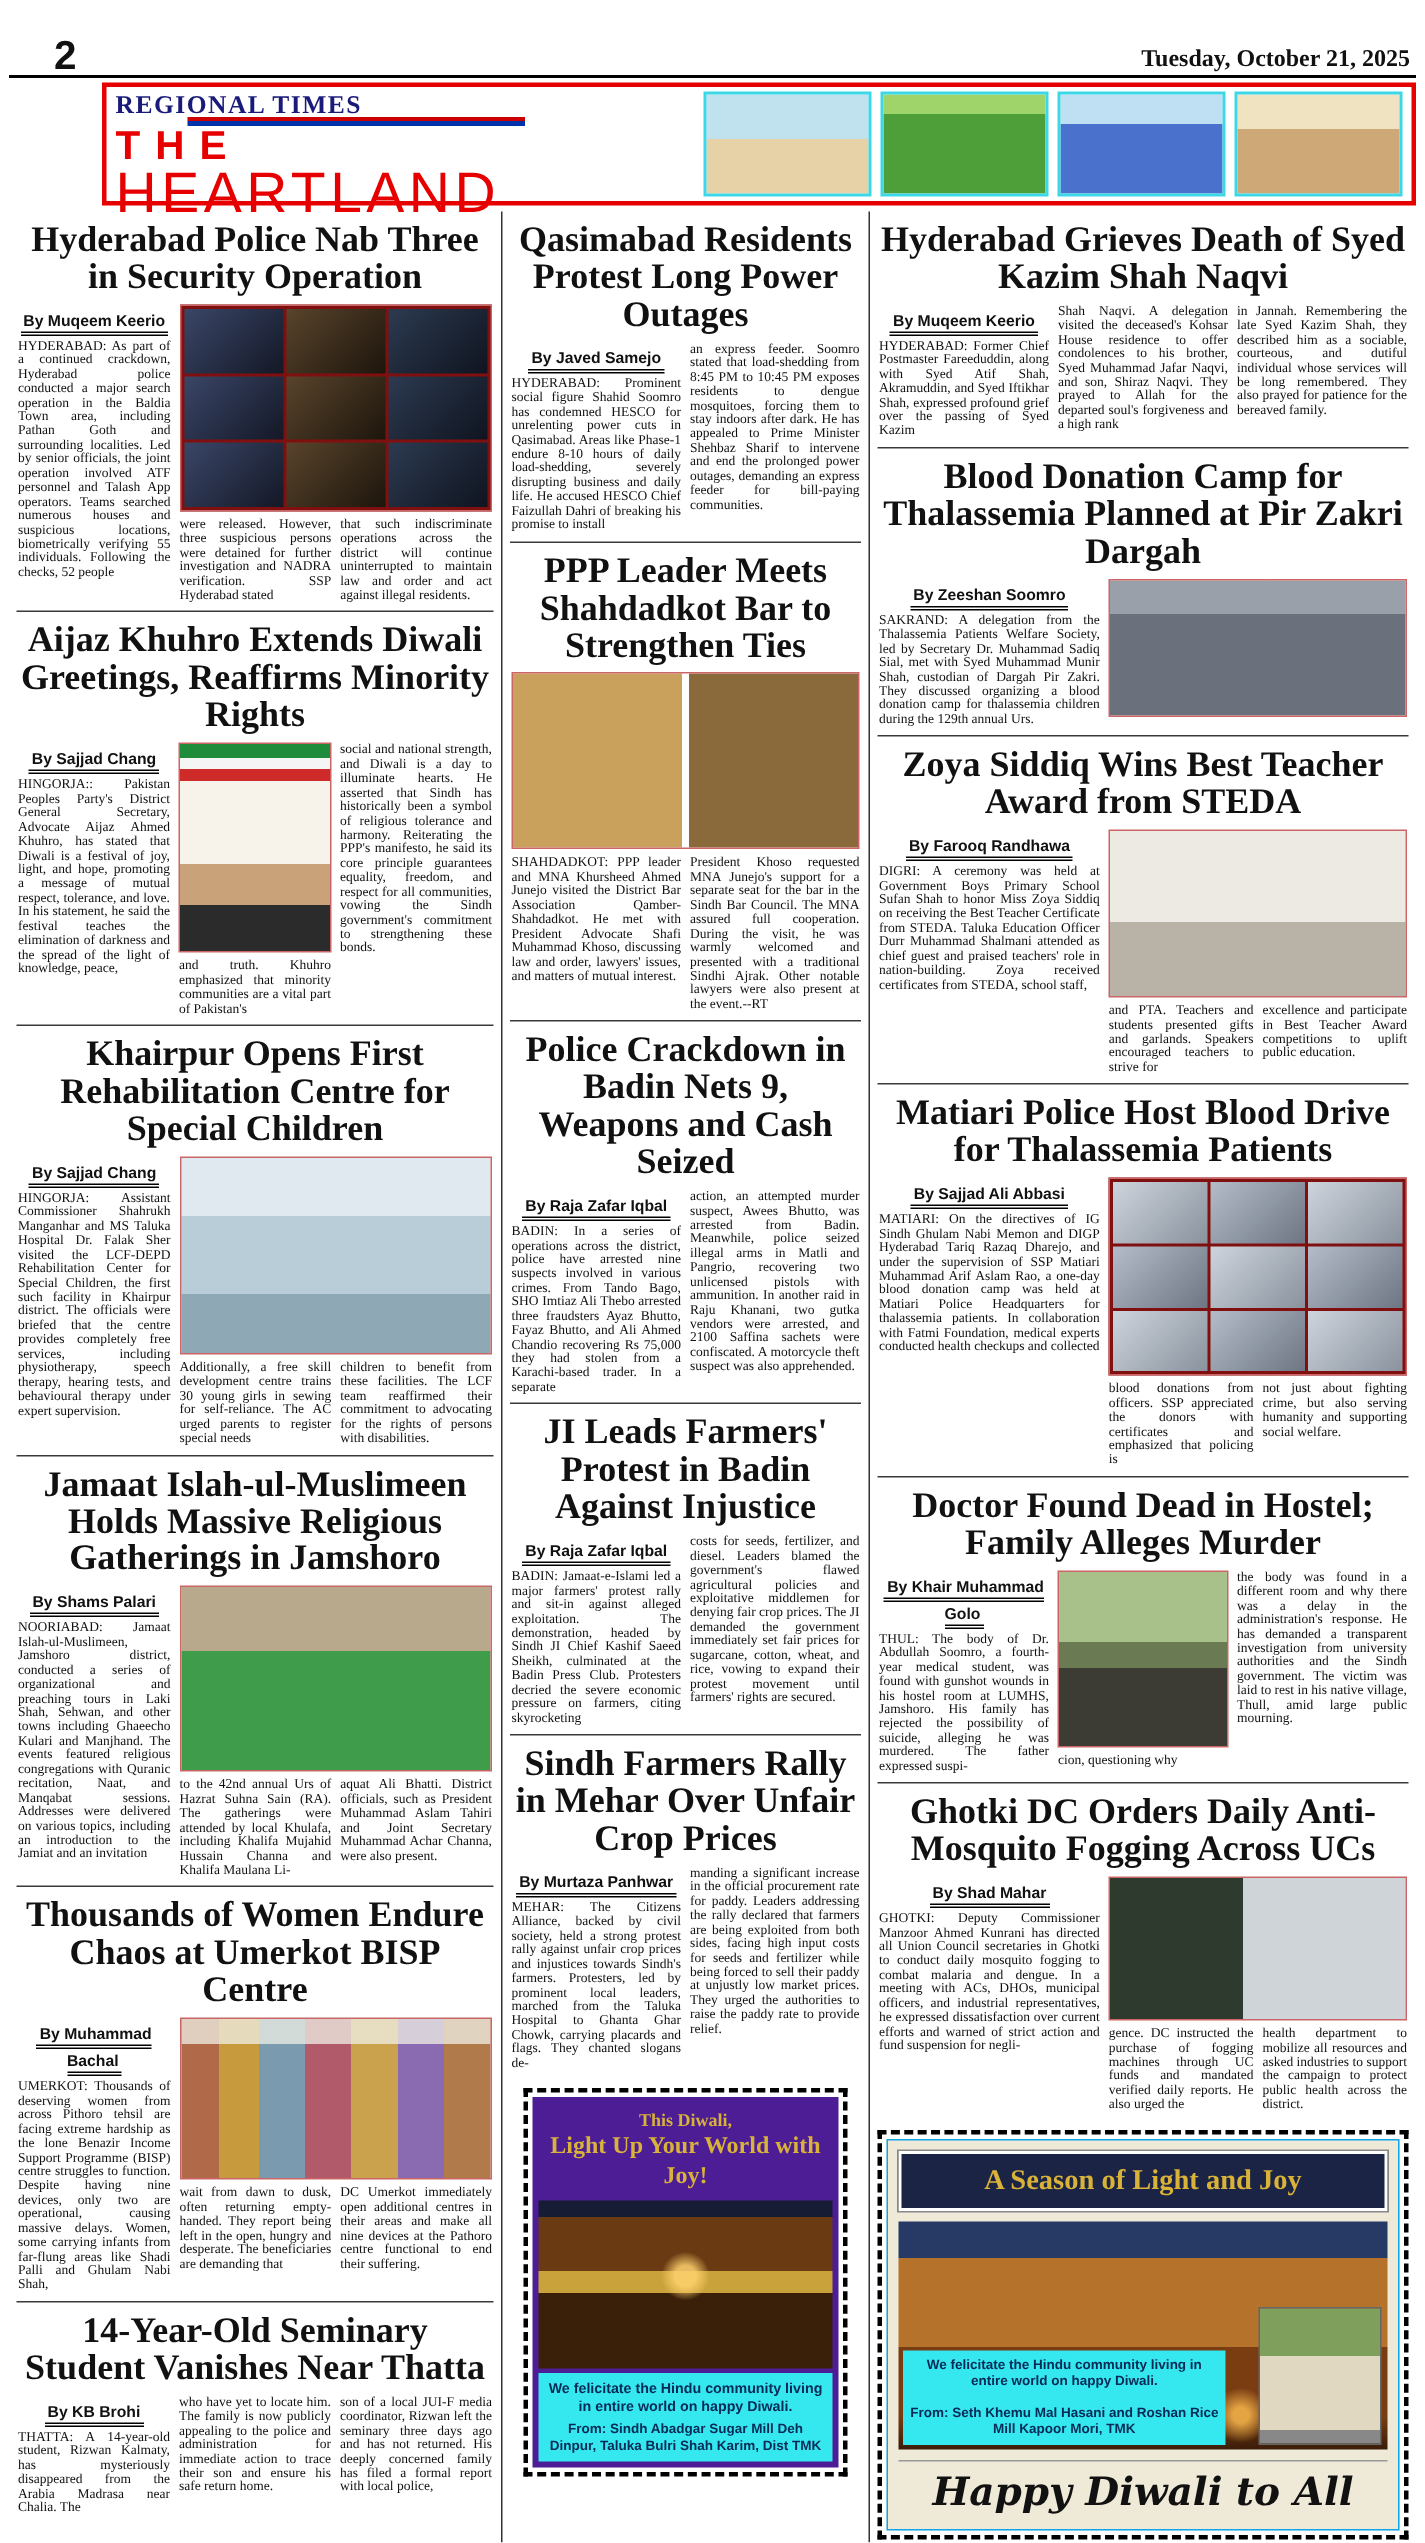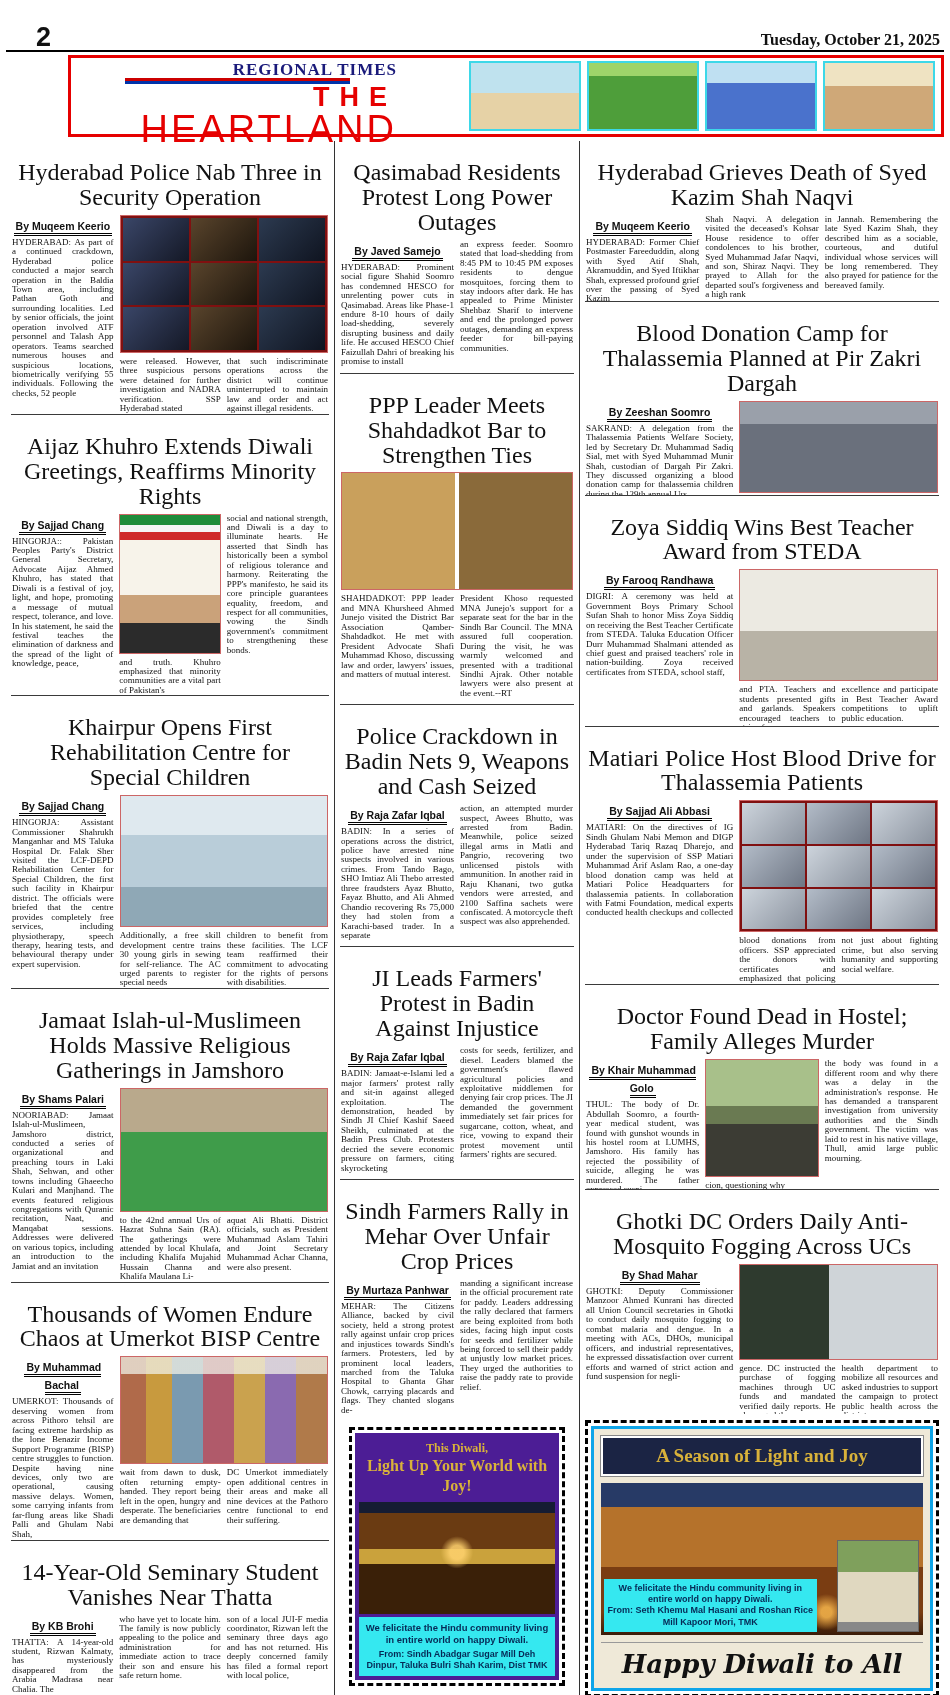--- a/index.html
+++ b/index.html
@@ -5,40 +5,40 @@
 *{margin:0;padding:0;box-sizing:border-box}
 html,body{background:#fff}
 body{width:950px;font-family:"Liberation Serif",serif;color:#111}
 .page{width:950px;height:1695px;background:#fff;overflow:hidden;padding:26px 6px 4px 6px;position:relative}
 
 .topbar{display:flex;justify-content:space-between;align-items:flex-end;border-bottom:2.5px solid #000;padding:0 4px 1px 30px}
 .pgnum{font-family:"Liberation Sans",sans-serif;font-weight:bold;font-size:27px;line-height:.85}
 .pgdate{font-weight:bold;font-size:16px}
 
 .masthead{margin:3px 0 4px 62px;border:3px solid #e60000;padding:3px 6px;display:flex;gap:8px;height:82px;align-items:stretch}
-.brandwrap{flex:0 0 320px;text-align:right;line-height:1}
+.brandwrap{flex:0 0 320px;text-align:left;line-height:1}
 .brand{color:#1a1a7a;font-weight:bold;font-size:17px;letter-spacing:1px}
 .brandbar{height:6px;width:225px;margin:0 auto 1px auto;background:linear-gradient(180deg,#cc0000 0 45%,#0033aa 45% 100%)}
 .mh-the{color:#e60000;font-family:"Liberation Sans",sans-serif;font-weight:bold;font-size:27px;letter-spacing:10px;line-height:.95}
 .mh-heart{color:#e60000;font-family:"Liberation Sans",sans-serif;font-weight:normal;font-size:38px;letter-spacing:3px;line-height:.95}
 .mh-photos{flex:1;display:flex;gap:6px;justify-content:flex-end}
 .mh-ph{width:112px;border:2px solid #3dd8e8}
 .ph-beach{background:linear-gradient(180deg,#bfe2ee 0 45%,#e6d2a6 45% 100%)}
 .ph-field{background:linear-gradient(180deg,#9ed46a 0 20%,#4e9e3a 20% 100%)}
 .ph-shrine{background:linear-gradient(180deg,#bfe0f2 0 30%,#4a72cc 30% 100%)}
 .ph-ruins{background:linear-gradient(180deg,#efe3c2 0 35%,#cfa878 35% 100%)}
 
 .content{display:grid;grid-template-columns:328px 246px 1fr}
 .cg{display:flex;flex-direction:column;height:1556px;padding:0 5px;overflow:hidden}
 .cg.mid{border-left:1.5px solid #333;border-right:1.5px solid #333}
 .art{min-height:0;overflow:hidden;padding:3px 1px 6px}
 .art+.art{border-top:1.2px solid #3a3a3a}
 .ad{flex-shrink:0}
 
-.hl{font-weight:normal;text-align:center;line-height:1.04;margin:16px 0 5px}.h24{font-size:24px}.h22{font-size:24px}
+.hl{font-weight:bold;text-align:center;line-height:1.04;margin:4px 0 5px}.h24{font-size:24px}.h22{font-size:24px}
 .bylinewrap{text-align:center;margin:1px 0 4px}
 .bylinewrap span{font-family:"Liberation Sans",sans-serif;font-weight:bold;font-size:10.5px;border-bottom:3px double #000;padding:0 2px 1px}
 .bt{font-size:9px;line-height:1.05;text-align:justify}
 .row{display:grid;gap:6px}
 .r3{grid-template-columns:repeat(3,1fr)}
 .r2{grid-template-columns:1fr 1fr}
 .r12{grid-template-columns:1fr 2.05fr}
 .r12b{grid-template-columns:1fr 1.35fr}
 .stack>*+*{margin-top:4px}
 .ph{border:1.5px solid #c66}
@@ -63,26 +63,26 @@
 .ad-mid{border:3px dashed #000;padding:3px;width:216px;margin:6px auto 0;background:#fff}
 .ad-mid-in{background:#4c1d95;padding:4px}
 .ad-title{color:#d9b23a;text-align:center;font-weight:bold;line-height:1.25;padding:4px 0 6px}
 .ad-title .l1{font-size:12px}
 .ad-title .l2{font-size:16px}
 .ad-mid-photo{height:112px;background:radial-gradient(circle at 50% 45%,rgba(255,210,110,.85) 0 6%,transparent 14%),linear-gradient(180deg,#151c33 0 10%,#6a3b12 10% 42%,#caa23c 42% 55%,#3a2008 55% 100%)}
 .ad-cyan{background:#35e8f0;color:#062a56;font-family:"Liberation Sans",sans-serif;font-weight:bold;text-align:center;padding:5px 3px;margin-top:3px}
 .ad-cyan .g{font-size:9.5px;line-height:1.2}
 .ad-cyan .f{font-size:9px;line-height:1.2;margin-top:4px}
 .ad-season{border:3px dashed #000;padding:3px;margin-top:6px;background:#fff}
-.ad-season-in{background:#efe9d8;border:3px solid #0ea5e9;padding:7px}
+.ad-season-in{background:#efe9d8;border:1px solid #0ea5e9;padding:7px}
 .season-head{background:#1b2444;color:#d9b23a;font-weight:bold;font-size:19px;text-align:center;padding:7px 0;border:2px solid #fff;outline:1px solid #888}
 .season-photo{position:relative;height:152px;margin-top:7px;background:radial-gradient(circle at 50% 80%,rgba(255,190,80,.9) 0 3%,transparent 9%),radial-gradient(circle at 30% 85%,rgba(255,190,80,.8) 0 2%,transparent 7%),radial-gradient(circle at 70% 85%,rgba(255,190,80,.8) 0 2%,transparent 7%),linear-gradient(180deg,#273a66 0 16%,#b5722b 16% 55%,#7a3d12 55% 85%,#3a1c08 100%)}
 .season-cyan{position:absolute;left:3px;bottom:3px;width:66%;background:#35e8f0;color:#062a56;font-family:"Liberation Sans",sans-serif;font-weight:bold;text-align:center;padding:4px 3px}
 .season-cyan .g{font-size:9px;line-height:1.25}
-.season-cyan .f{font-size:9px;line-height:1.25;margin-top:0}
+.season-cyan .f{font-size:9px;line-height:1.25;margin-top:10px}
 .season-inset{position:absolute;right:4px;bottom:3px;width:82px;height:92px;border:1px solid #666;background:linear-gradient(180deg,#7fa05c 0 35%,#e0d8c0 35% 90%,#888 90% 100%)}
 .season-foot{border-top:1.5px solid #999;margin-top:7px;padding:6px 0 2px;text-align:center;font-family:"DejaVu Serif",serif;font-style:italic;font-weight:bold;font-size:26px}
 </style>
 </head>
 <body>
 
 <div class="page">
 
   <div class="topbar">
     <div class="pgnum">2</div>

